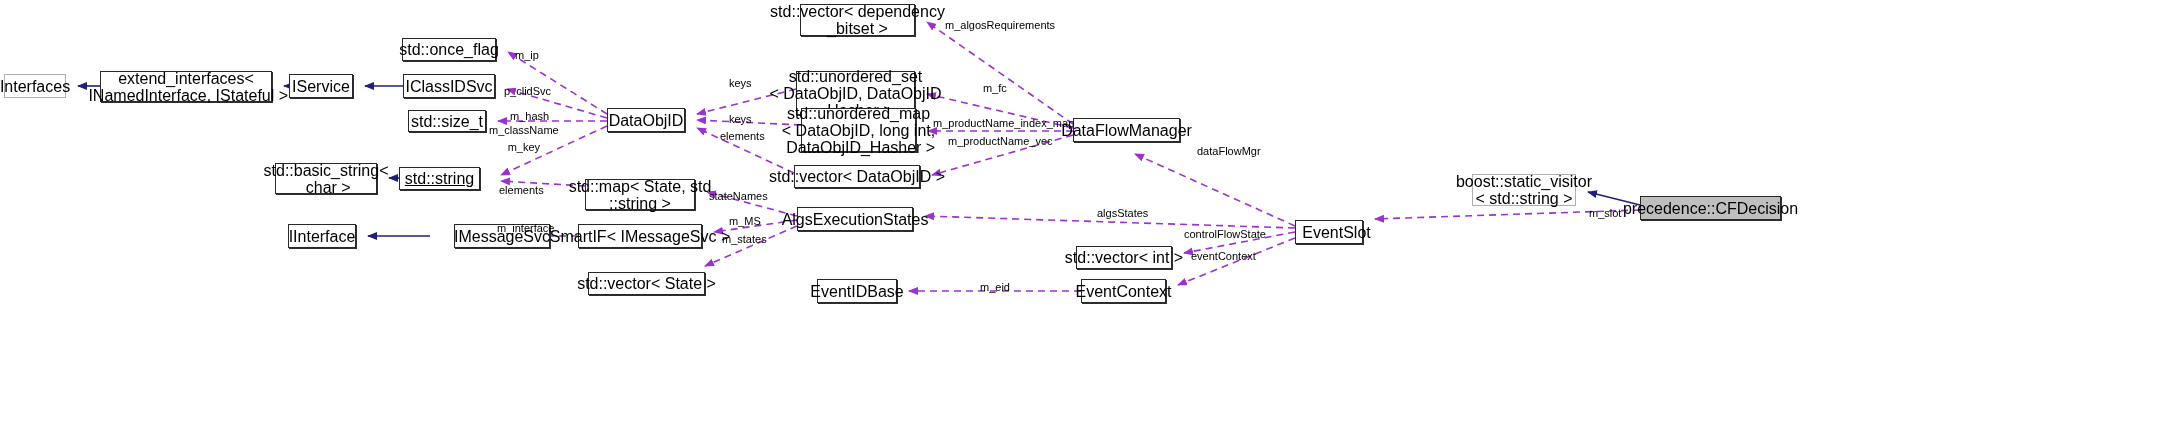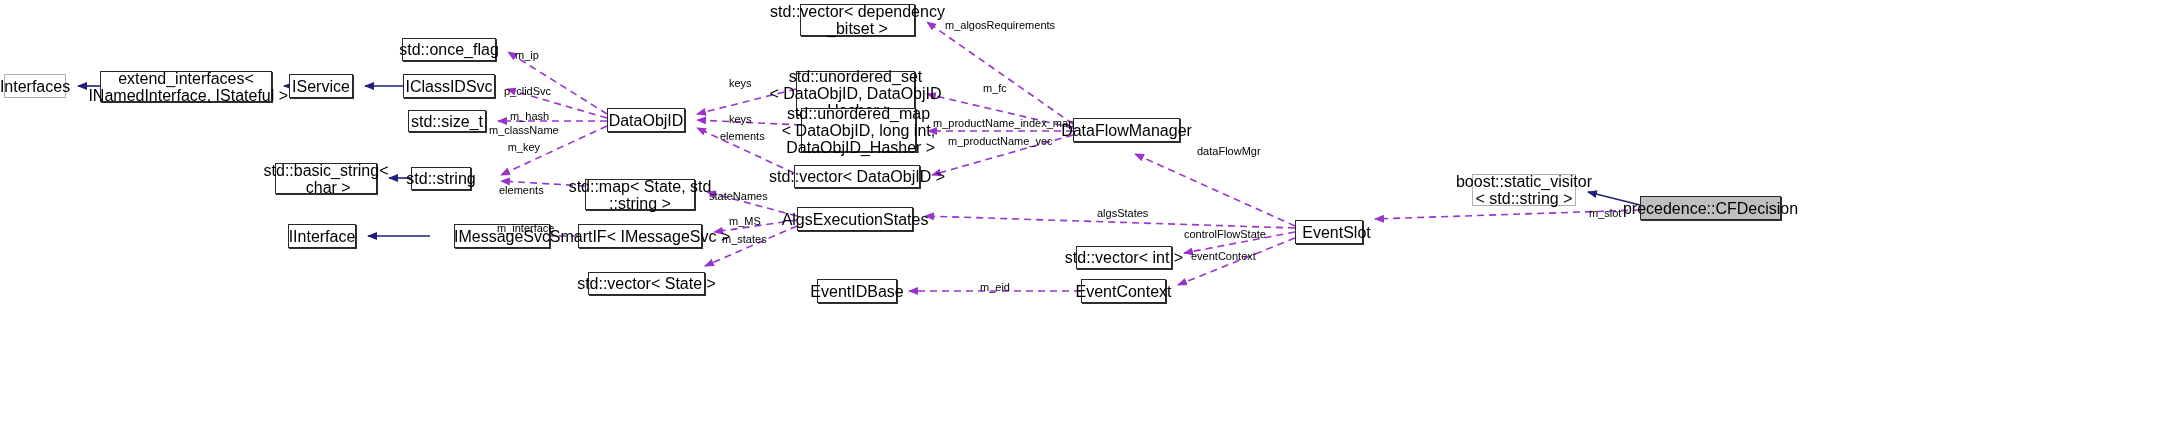--- a/index.html
+++ b/index.html
@@ -106,21 +106,21 @@
 
   <div class="node light" style="left:4px;top:74px;width:62px;height:24px;">Interfaces</div>
   <div class="node strong" style="left:100px;top:71px;width:172px;height:31px;">extend_interfaces&lt;
  INamedInterface, IStateful &gt;</div>
   <div class="node strong" style="left:289px;top:74px;width:64px;height:24px;">IService</div>
   <div class="node strong" style="left:402px;top:38px;width:94px;height:23px;">std::once_flag</div>
   <div class="node strong" style="left:403px;top:74px;width:92px;height:24px;">IClassIDSvc</div>
   <div class="node strong" style="left:408px;top:110px;width:78px;height:22px;">std::size_t</div>
   <div class="node strong" style="left:275px;top:163px;width:102px;height:31px;">std::basic_string&lt;
  char &gt;</div>
-  <div class="node strong" style="left:411px;top:167px;width:60px;height:23px;">std::string</div>
+  <div class="node strong" style="left:399px;top:167px;width:81px;height:23px;text-decoration:underline;">std::string</div>
   <div class="node strong" style="left:288px;top:224px;width:68px;height:24px;">IInterface</div>
   <div class="node strong" style="left:426px;top:224px;width:96px;height:24px;margin-left:28px;">IMessageSvc</div>
   <div class="node strong" style="left:607px;top:108px;width:78px;height:24px;">DataObjID</div>
   <div class="node strong" style="left:585px;top:179px;width:110px;height:31px;">std::map&lt; State, std
 ::string &gt;</div>
   <div class="node strong" style="left:578px;top:224px;width:124px;height:24px;">SmartIF&lt; IMessageSvc &gt;</div>
   <div class="node strong" style="left:588px;top:272px;width:117px;height:23px;">std::vector&lt; State &gt;</div>
   <div class="node strong" style="left:800px;top:4px;width:115px;height:32px;">std::vector&lt; dependency
 _bitset &gt;</div>
   <div class="node strong" style="left:796px;top:71px;width:119px;height:44px;">std::unordered_set

